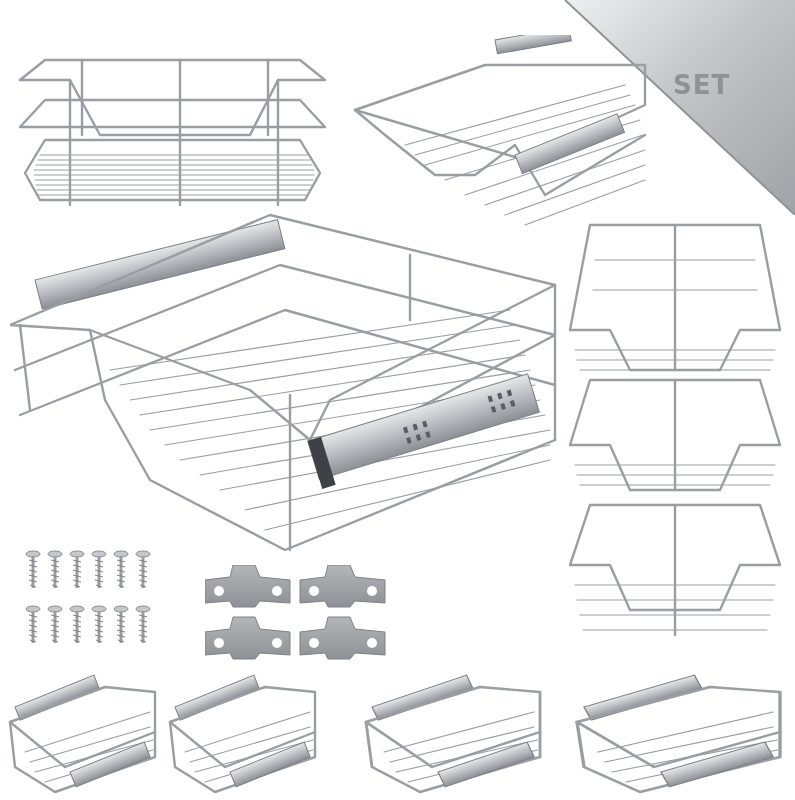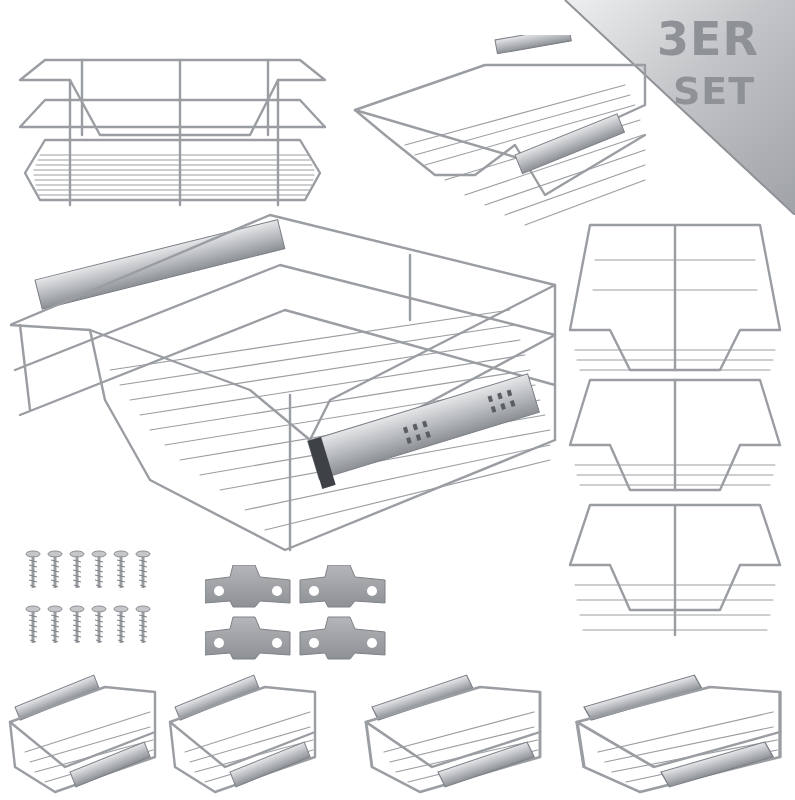--- a/index.html
+++ b/index.html
@@ -33,22 +33,21 @@
       <stop offset="1" stop-color="#8d9094"></stop>
     </linearGradient>
   </defs>
 </svg>
 
 <div class="badge">
   <svg width="250" height="215">
     <polygon points="20,0 250,0 250,215" fill="url(#badgeGrad)"></polygon>
     <line x1="20" y1="0" x2="250" y2="215" stroke="#8f9296" stroke-width="2"></line>
   </svg>
-  <div class="badge-text" style="left:112px;top:16px;font-size:46px;">3ER</div>
-  <div class="badge-text" style="left:128px;top:72px;font-size:38px;">SET</div>
+  <div class="badge-text" style="left:128px;top:72px;font-size:26px;">SET</div>
 </div>
 
 <div class="abs" style="left:10px;top:55px;">
   <svg width="320" height="160">
     <path class="wire wire-thick" d="M10,25 L35,5 L290,5 L315,25 L268,25 L240,80 L90,80 L60,25 Z"></path>
     <path class="wire wire-thick" d="M10,72 L35,45 L290,45 L315,72 Z"></path>
     <line class="wire wire-thick" x1="60" y1="25" x2="60" y2="150"></line>
     <line class="wire wire-thick" x1="170" y1="5" x2="170" y2="150"></line>
     <line class="wire wire-thick" x1="268" y1="25" x2="268" y2="150"></line>
     <line class="wire wire-thick" x1="72" y1="5" x2="72" y2="80"></line>

